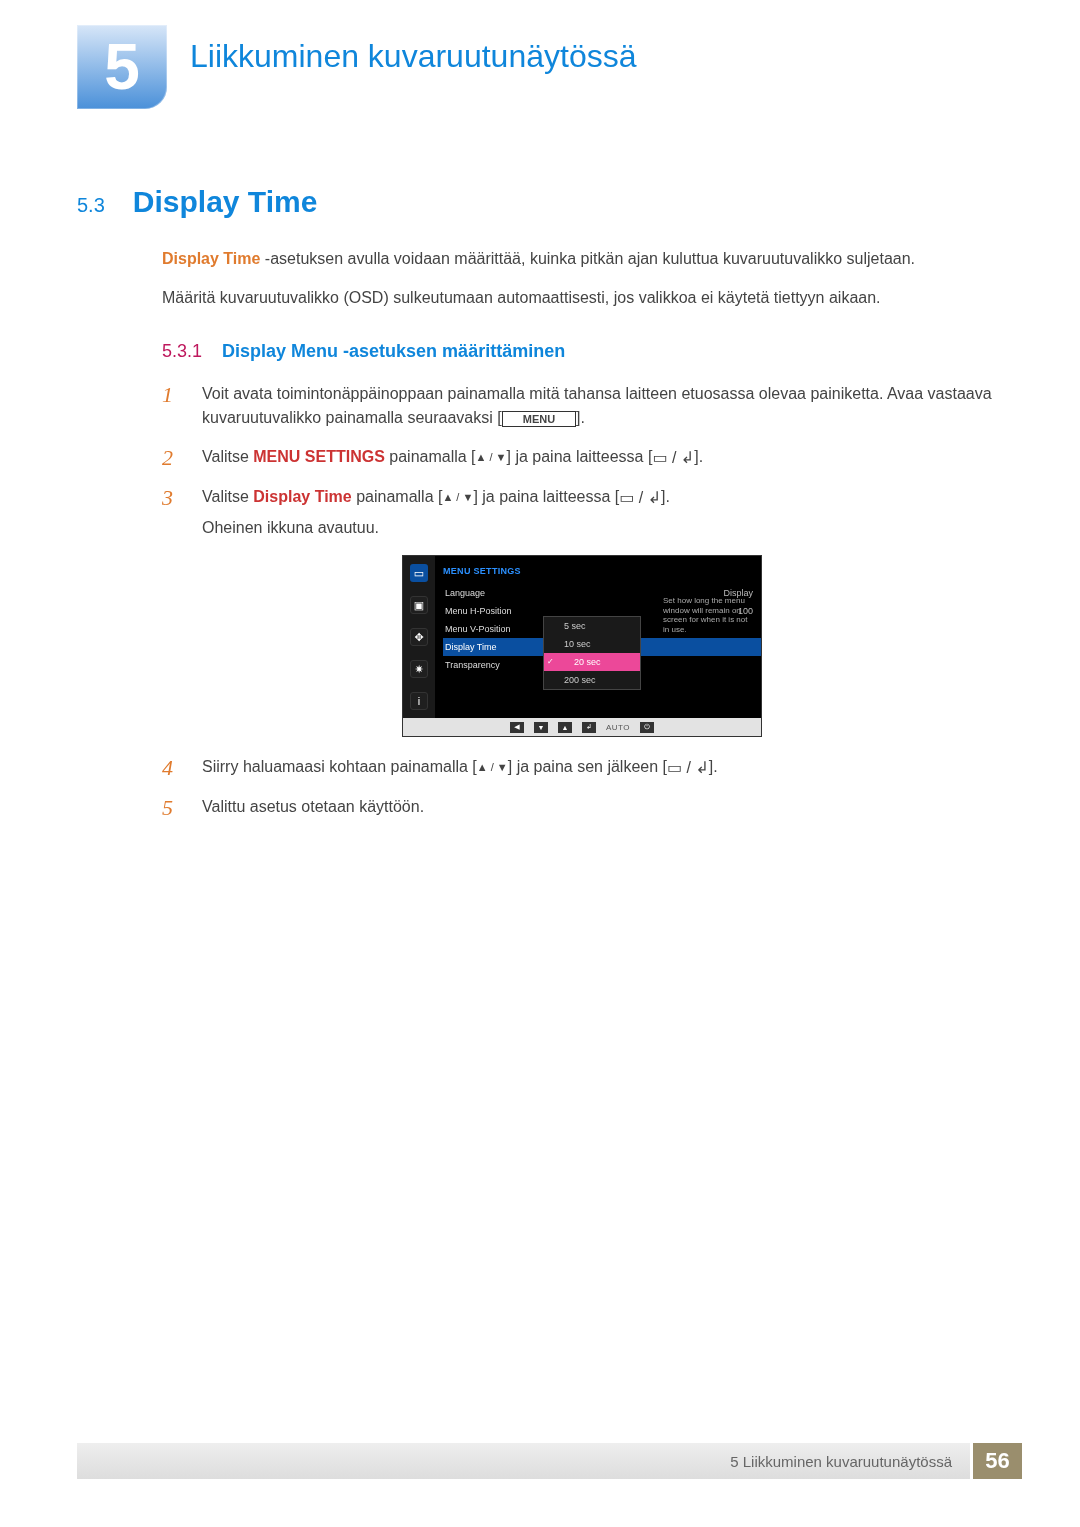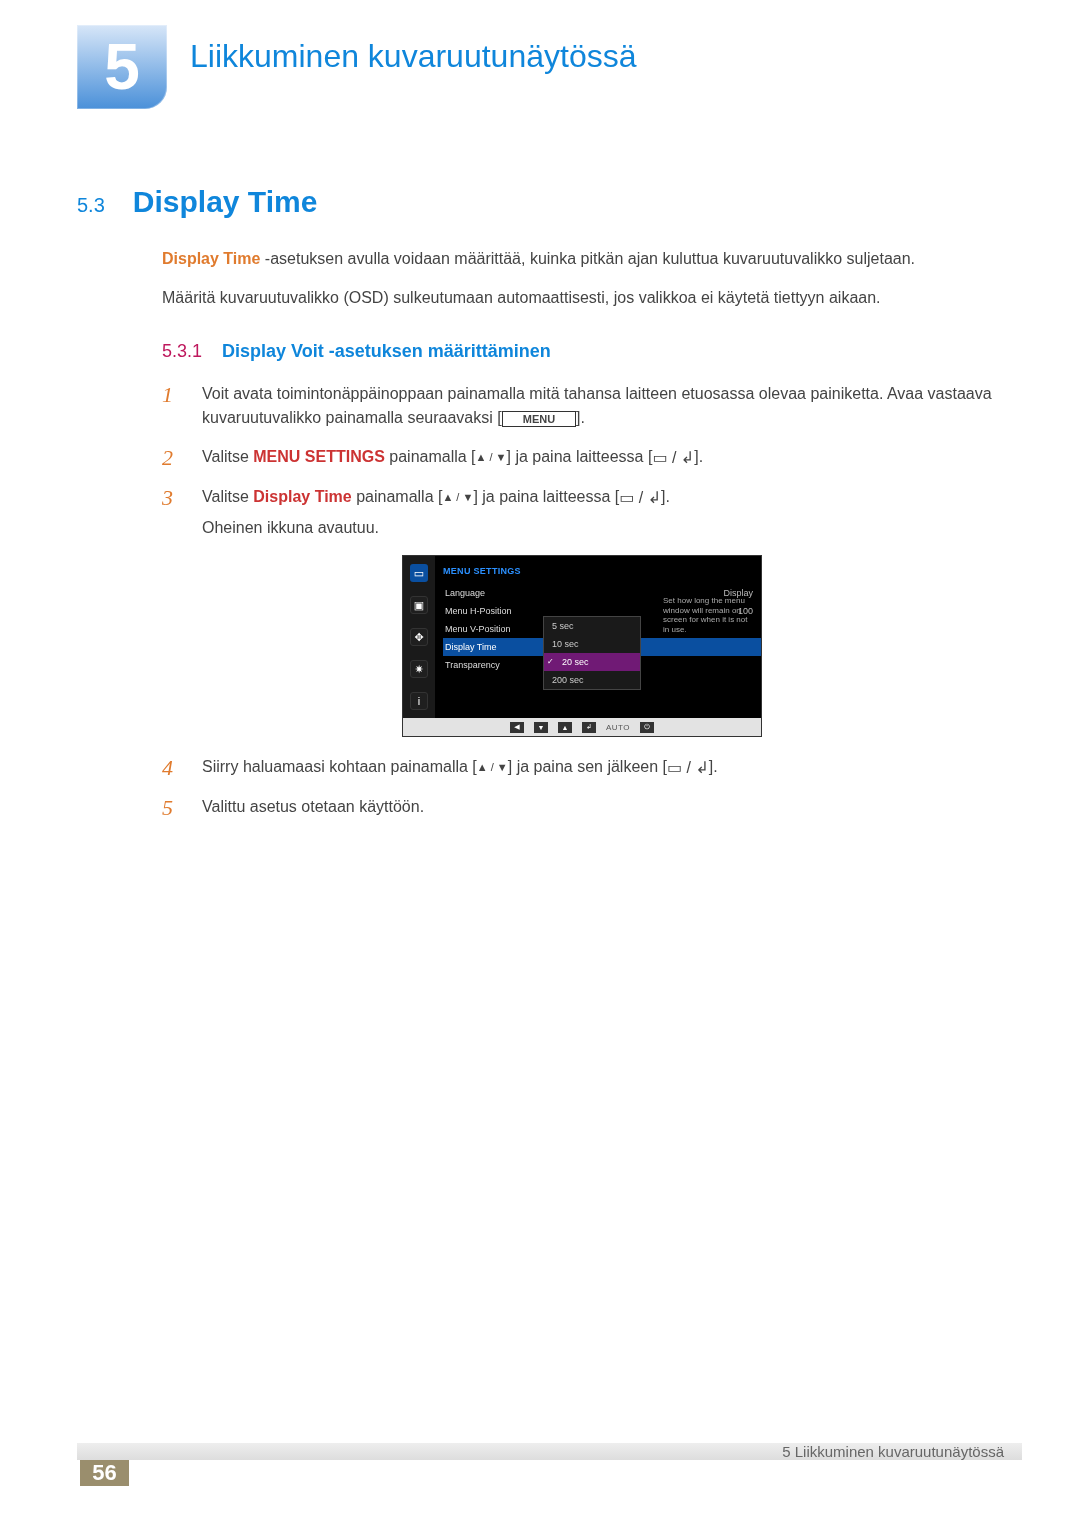--- a/index.html
+++ b/index.html
@@ -50,31 +50,31 @@
   .sicon.blue { background: #0a4fa0; }
   .sicon.plain { background: #1f1f1f; border:1px solid #333; }
   .osd-main { flex: 1; padding: 10px 0 8px 8px; position:relative; }
   .osd-heading { color: #2b90ff; font-weight: 700; font-size: 9px; margin-bottom: 8px; letter-spacing: 0.3px; }
   .osd-rows { }
   .osd-row { display: flex; padding: 4px 8px 4px 2px; font-size: 9px; color: #ddd; }
   .osd-row .lab { flex:1; }
   .osd-row .val { color: #bbb; }
   .osd-row.selected { background: #0a4fa0; color:#fff; }
   .osd-popup { position:absolute; top:60px; left:108px; width:98px; background:#1a1a1a; border:1px solid #444; }
-  .osd-popup .opt { padding:4px 8px; font-size:9px; color:#ccc; }
-  .osd-popup .opt.sel { background:#701a75; color:#fff; position:relative; }
+  .osd-popup .opt { padding:4px 20px; font-size:9px; color:#ccc; }
+  .osd-popup .opt.sel { background:#ec4899; color:#fff; position:relative; }
   .osd-popup .opt.sel::before { content:"✓"; position:absolute; left:3px; font-size:8px; }
   .osd-popup .opt.sel span{ margin-left:10px;}
   .osd-tip { position:absolute; top:8px; right:6px; width:92px; font-size:8px; color:#aaa; line-height:1.2;margin-top:32px; }
   .osd-bar { height: 18px; background: #e3e3e3; display:flex; align-items:center; justify-content:center; gap:10px; padding: 0 10px; }
   .osd-bar .bicon { width:14px; height:11px; background:#333; display:inline-flex; align-items:center; justify-content:center; color:#fff; font-size:7px;}
   .osd-bar .auto { font-size:8px; color:#555; letter-spacing:0.5px; }
 
   
-  .footer { position: absolute; left: 77px; right: 58px; bottom: 48px; height: 36px; display:flex; align-items:stretch;flex-direction:column; }
+  .footer { position: absolute; left: 77px; right: 58px; bottom: 48px; height: 36px; display:flex; align-items:stretch; }
   .footer-track { flex:1; background: linear-gradient(180deg,#eee,#ddd); display:flex; align-items:center; justify-content:flex-end; padding-right:18px; color:#666; font-size:15px; }
   .footer-page { width:52px; background:#9a8e6d; color:#fff; font-size:22px; font-weight:700; display:flex; align-items:center; justify-content:center; border-left:3px solid #fff; }
 </style>
 </head>
 <body>
 
 <div class="page">
   <div class="chapter-tab">5</div>
   <div class="chapter-title">Liikkuminen kuvaruutunäytössä</div>
 
@@ -84,21 +84,21 @@
       <div class="sec-title">Display Time</div>
     </div>
 
     <p class="para">
       <span class="orange-b">Display Time</span><span> -asetuksen avulla voidaan määrittää, kuinka pitkän ajan kuluttua kuvaruutuvalikko suljetaan.</span>
     </p>
     <p class="para">Määritä kuvaruutuvalikko (OSD) sulkeutumaan automaattisesti, jos valikkoa ei käytetä tiettyyn aikaan.</p>
 
     <div class="sub-row">
       <div class="sub-num">5.3.1</div>
-      <div class="sub-title">Display Voit -asetuksen määrittäminen</div>
+      <div class="sub-title">Display Menu -asetuksen määrittäminen</div>
     </div>
 
     <div class="steps">
       <div class="step">
         <div class="step-n">1</div>
         <div class="step-body">
           <span>Voit avata toimintonäppäinoppaan painamalla mitä tahansa laitteen etuosassa olevaa painiketta. Avaa vastaava kuvaruutuvalikko painamalla seuraavaksi [</span><span class="menu-pill">MENU</span><span>].</span>
         </div>
       </div>
 

